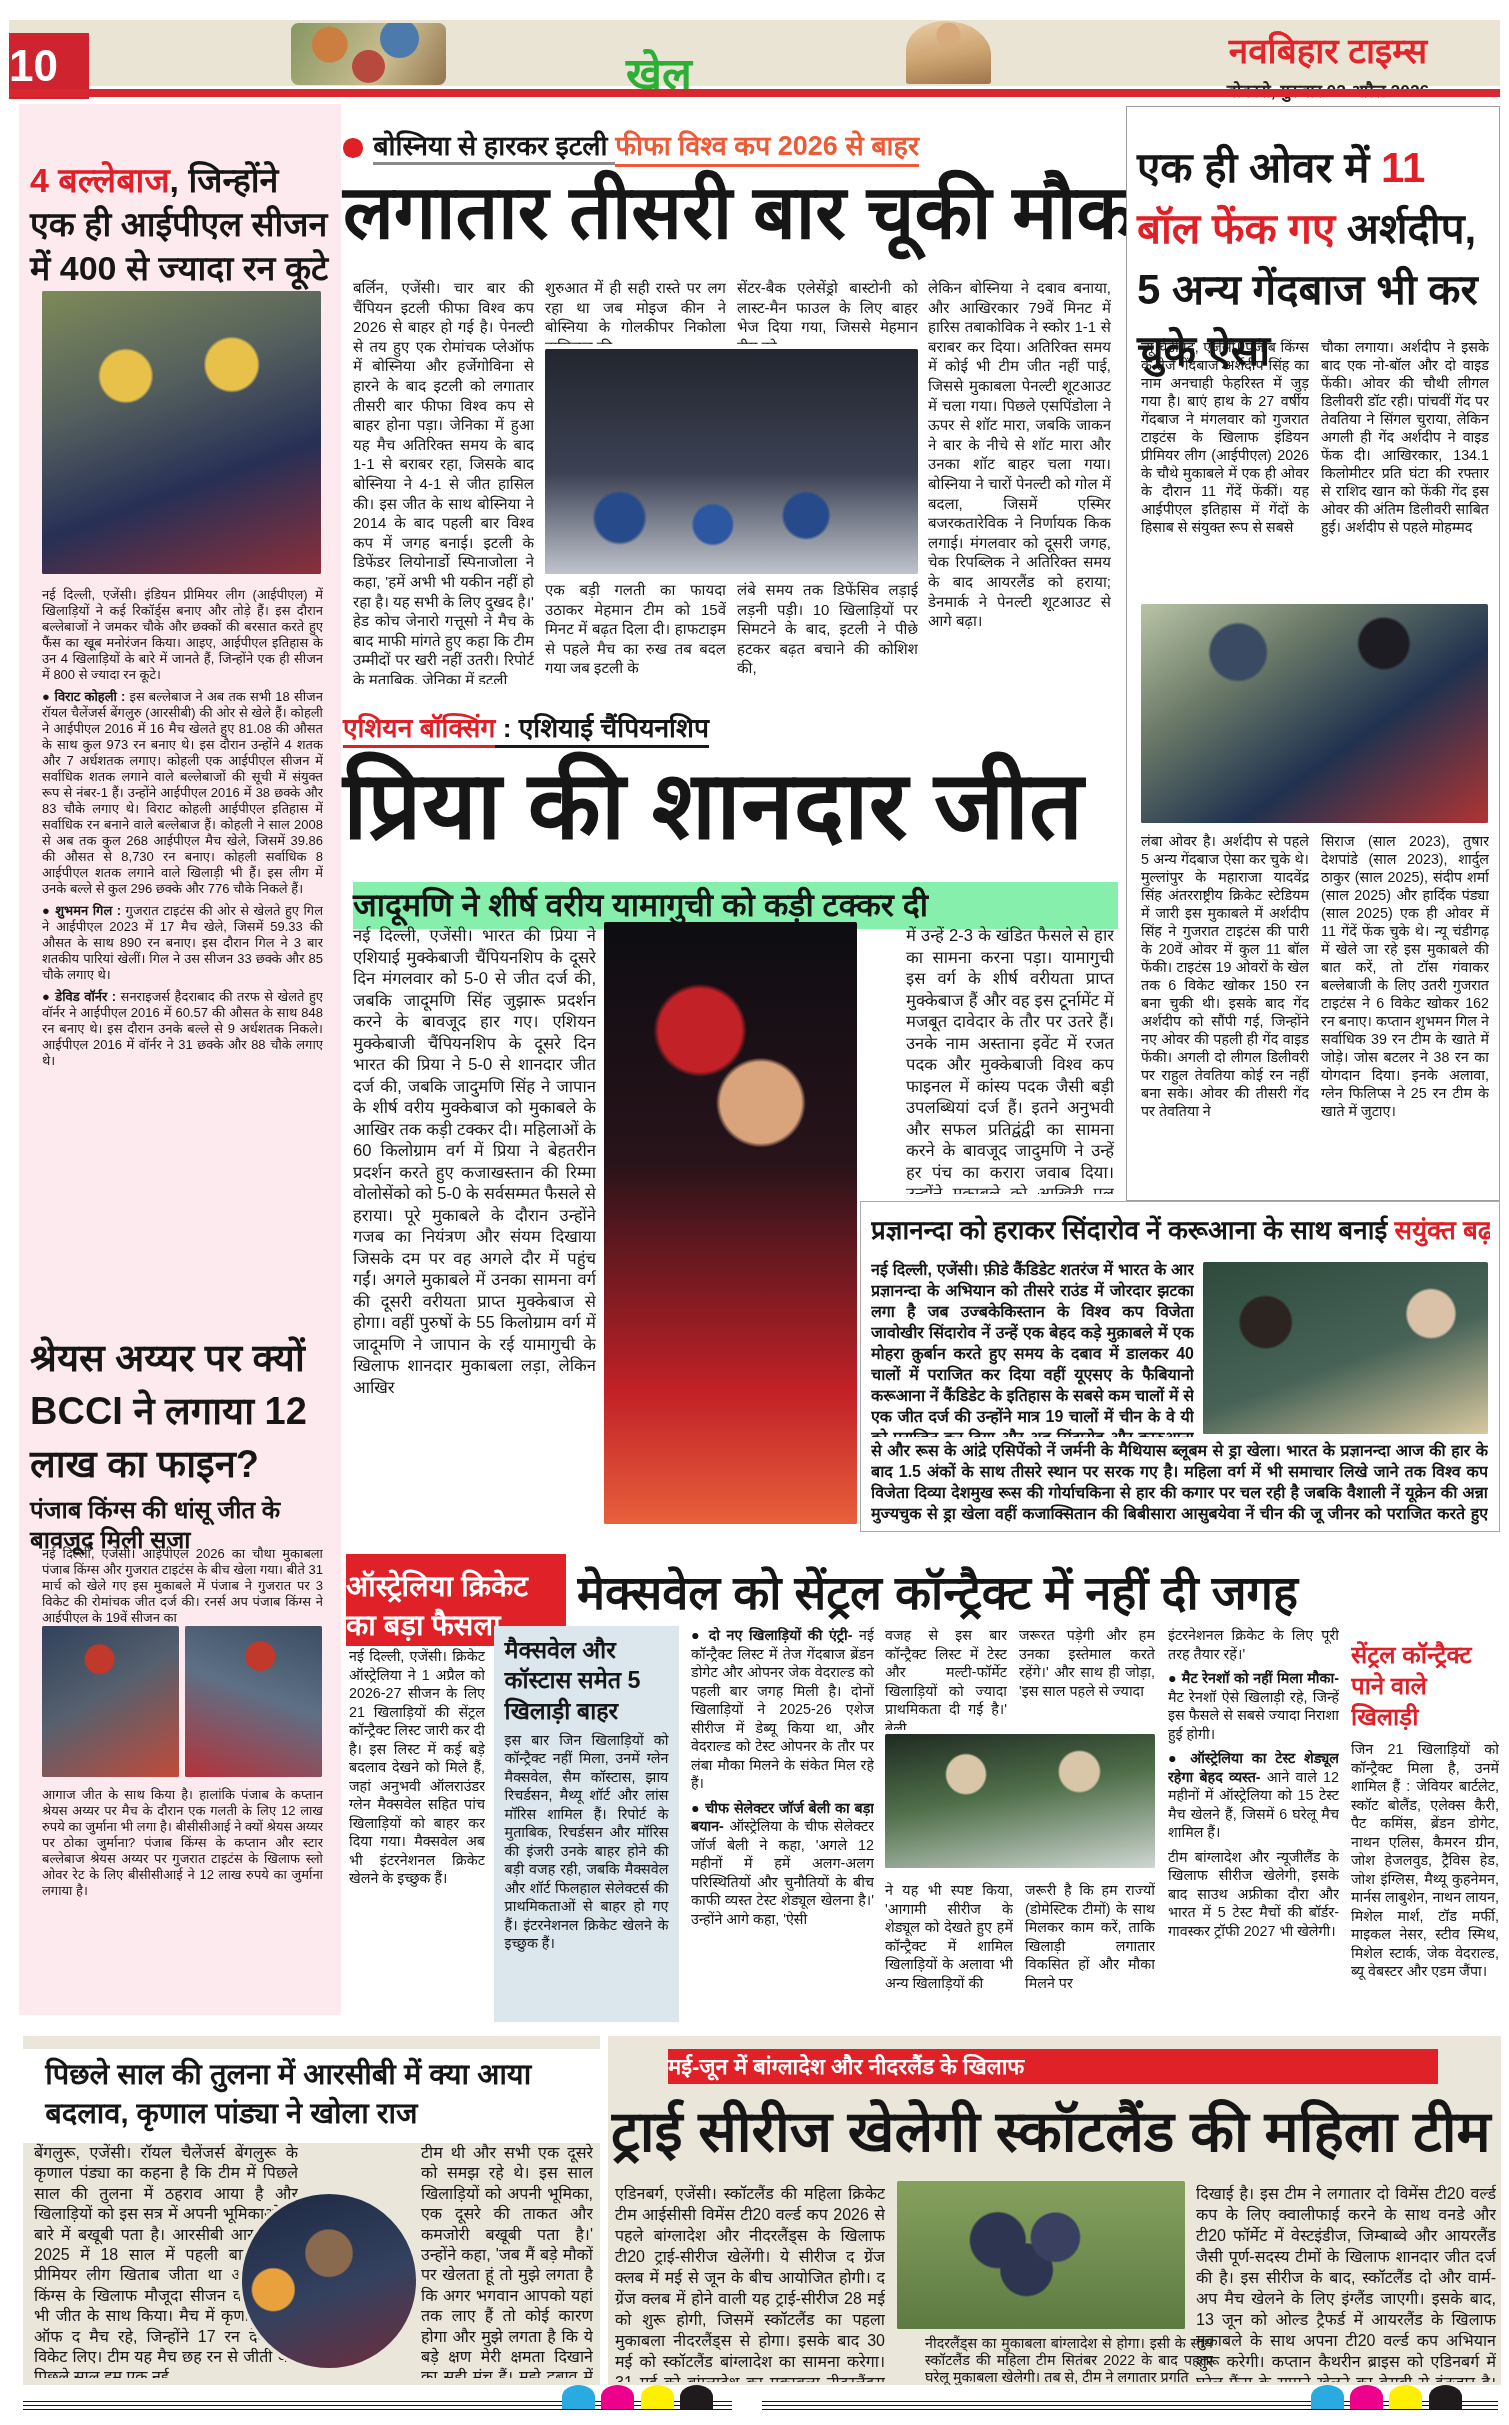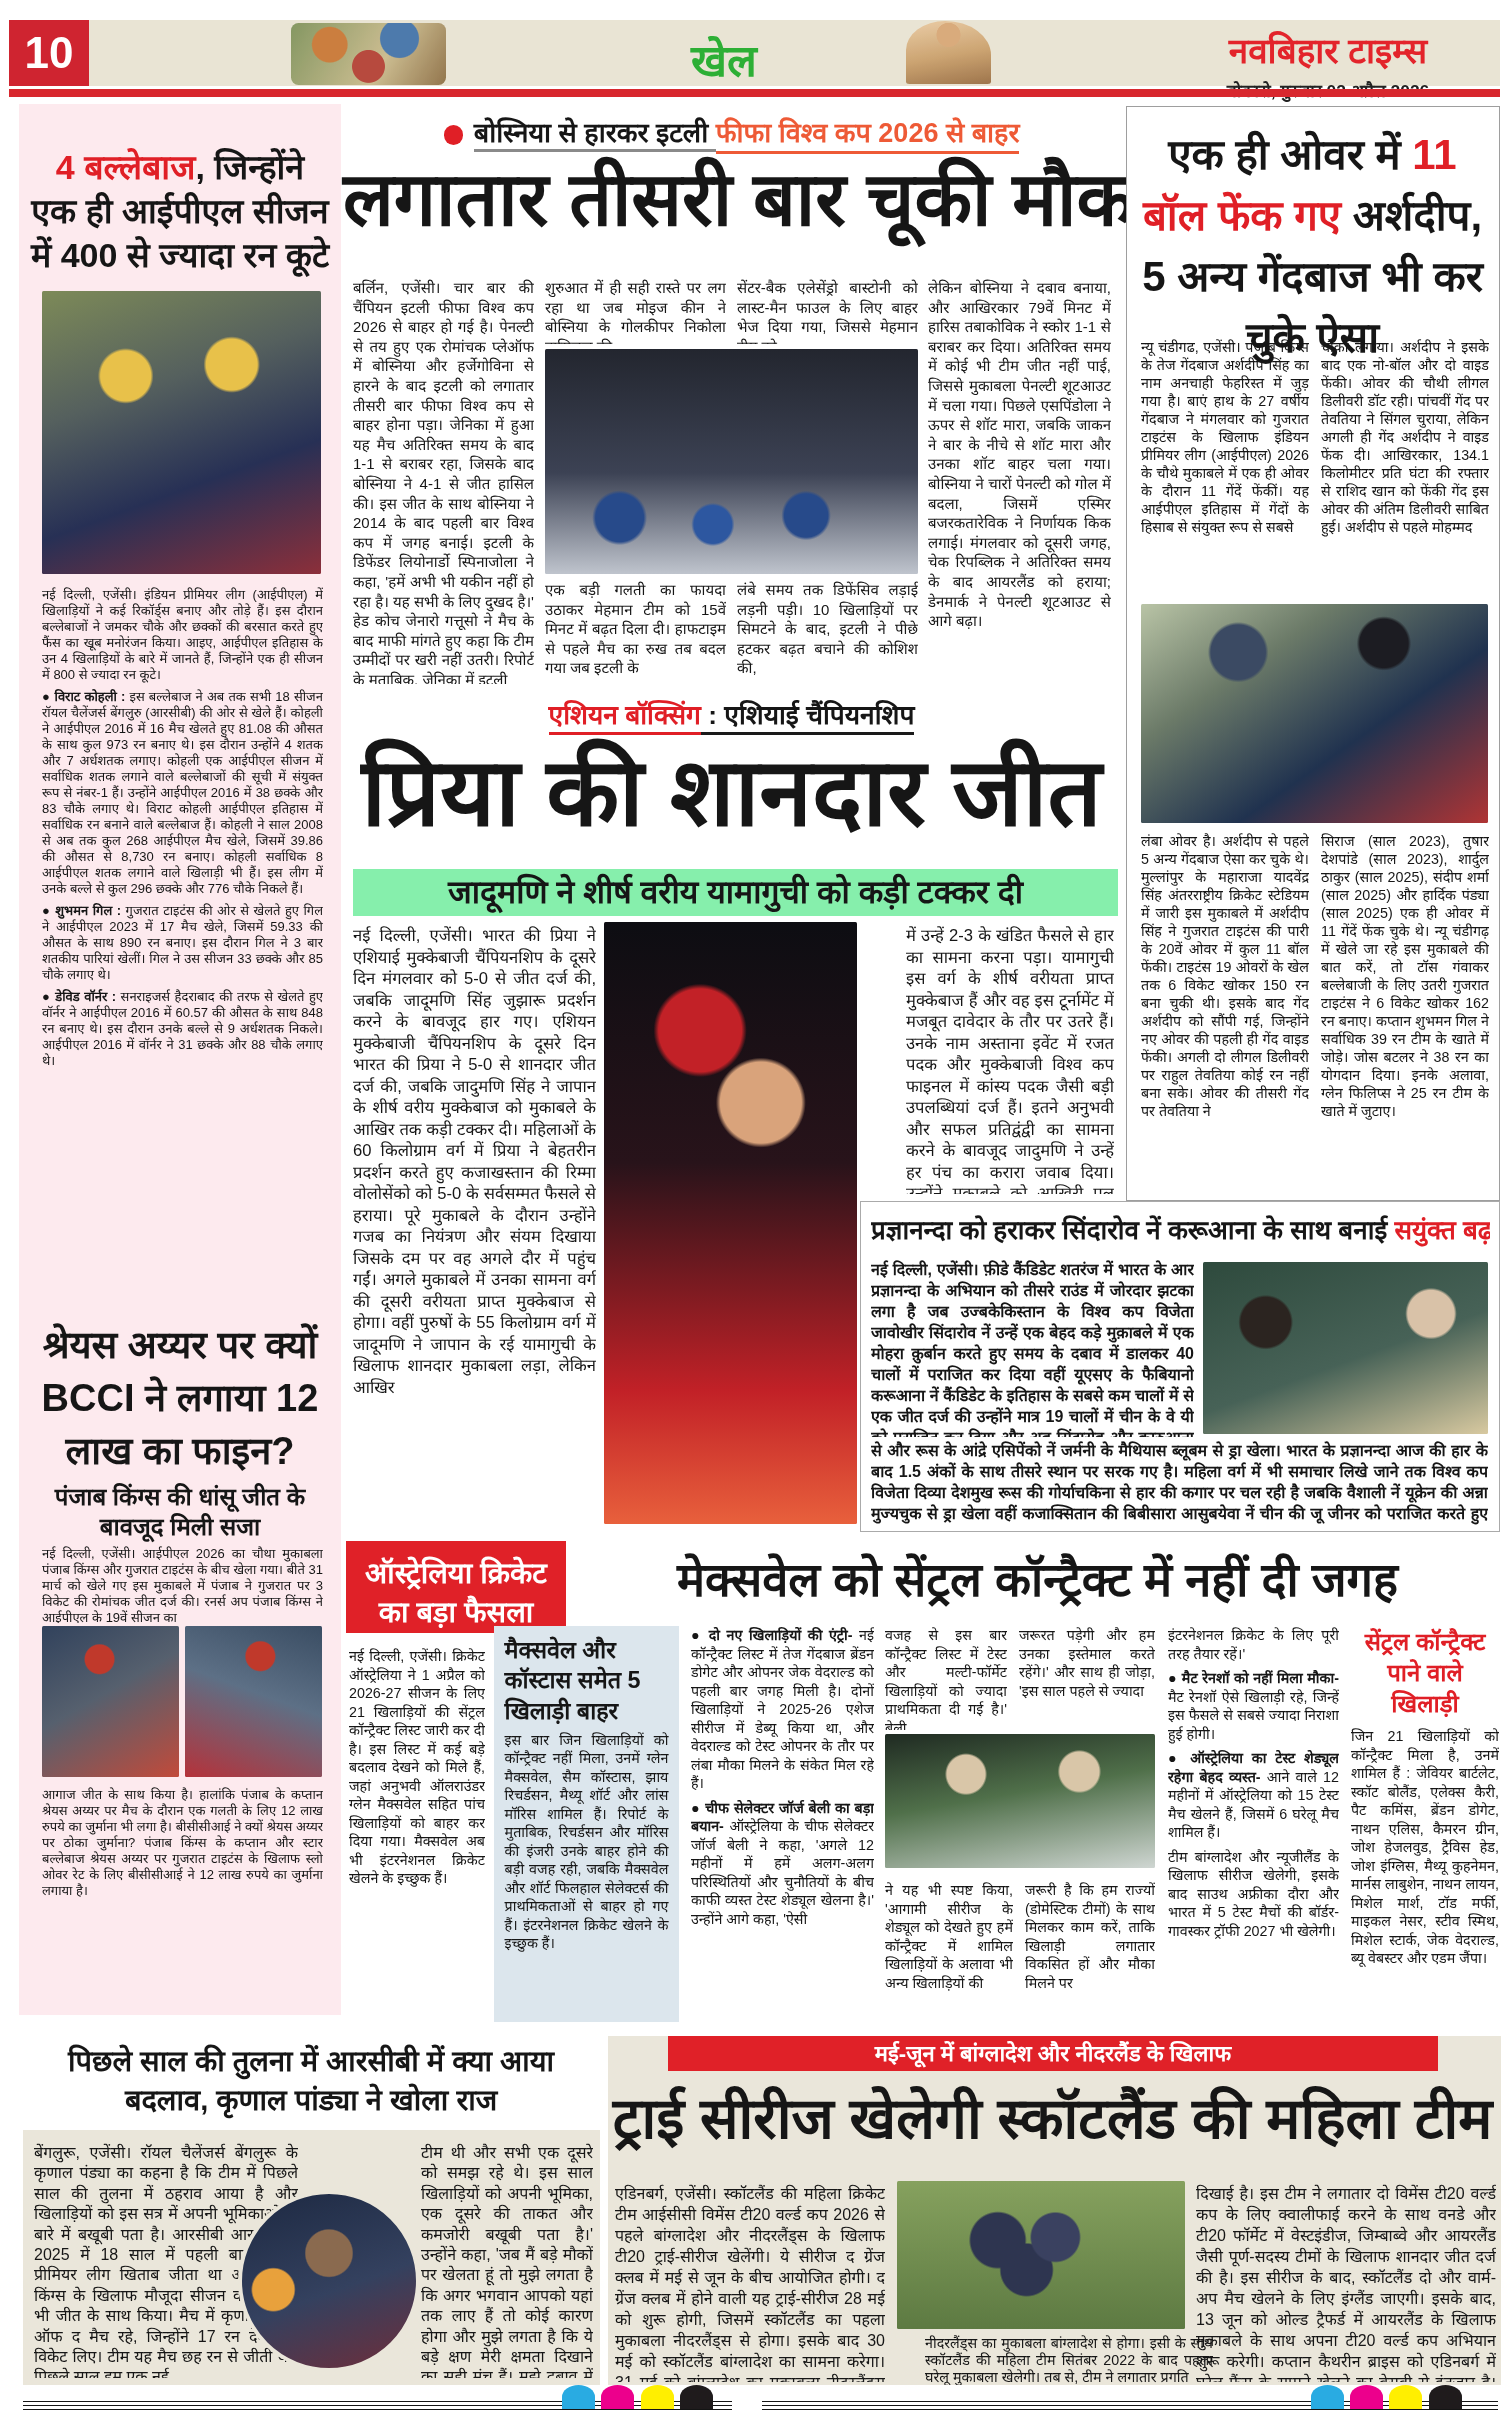--- a/index.html
+++ b/index.html
@@ -1,20 +1,20 @@
 <!DOCTYPE html>
 <html style="font-size:12px"><head>
 <meta charset="utf-8">
 <style>
   html,body{margin:0;padding:0;background:#fff;}
   .page{position:relative;width:1509px;height:2426px;background:#fff;
         font-family:"Liberation Sans","DejaVu Sans",sans-serif;color:#161616;overflow:hidden;}
   .abs{position:absolute;}
   .txt{text-align:justify;overflow:hidden;}
-  .ctr{text-align:center;}
+  .ctr{text-align:left;margin-top:13px;}
   .photo{background-size:cover;border-radius:1.5px;}
   .red{color:#e01f26;}
   .orange{color:#ee5a36;}
   p{margin:0 0 6px 0;}
   .kick-dot{display:inline-block;width:19.6px;height:19.6px;border-radius:50%;background:#e01f26;margin-right:10.6px;vertical-align:middle;}
   .u-gray{border-bottom:3px solid #8a8a8a;padding-bottom:1px;}
   .u-orange{border-bottom:3px solid #ee5a36;padding-bottom:3px;}
   .u-red{border-bottom:3px solid #e01f26;padding-bottom:2.3px;}
   .u-black{border-bottom:3px solid #1a1a1a;padding-bottom:2.3px;}
   .reg-line{height:9px;background:repeating-linear-gradient(#141414 0 1.5px,transparent 1.5px 3.8px);}

